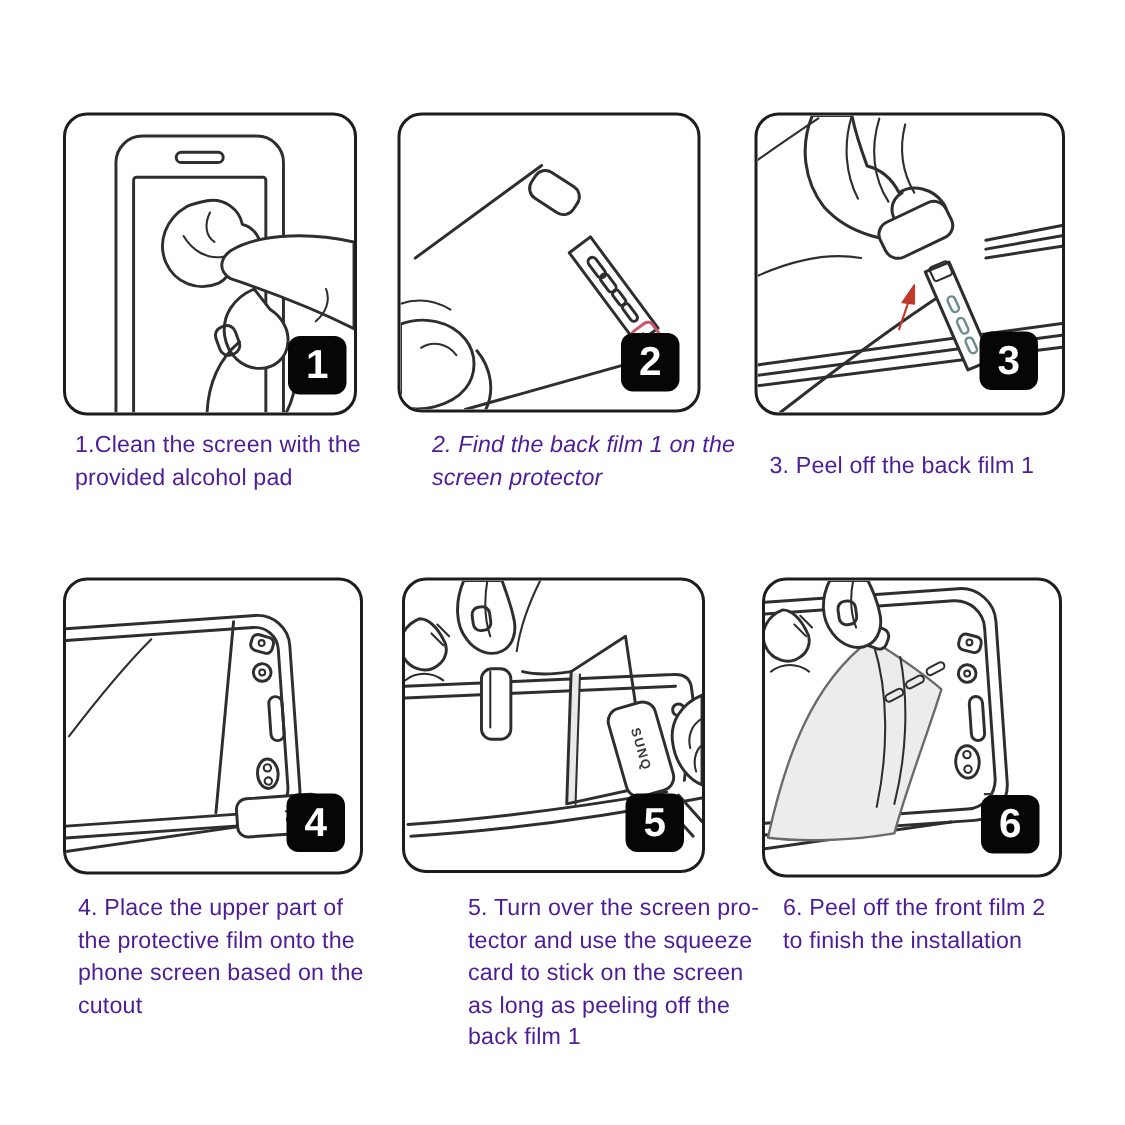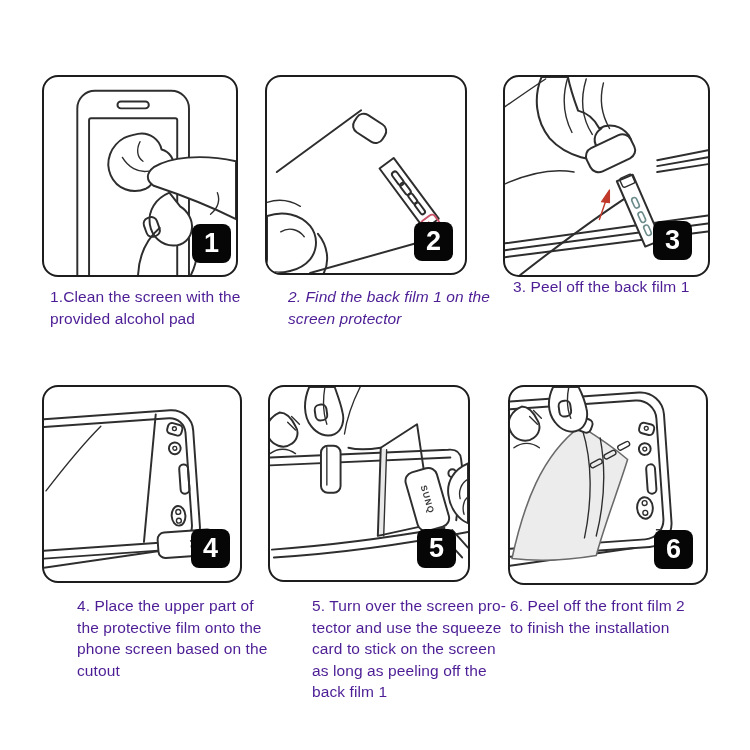--- a/index.html
+++ b/index.html
@@ -235,26 +235,26 @@
         <text class="tab-label" x="152" y="148" text-anchor="middle" dominant-baseline="middle" transform="rotate(180 152 148)">2</text>
       </g>
     </svg>
     <div class="badge" style="right:13px; bottom:14px;">6</div>
   </div>
 
   <div class="caption" style="left:50px; top:286px; width:215px;">1.Clean the screen with the
 provided alcohol pad</div>
   <div class="caption" style="left:288px; top:286px; width:220px;font-style:italic;">2. Find the back film 1 on the
 screen protector</div>
-  <div class="caption" style="left:513px; top:276px; width:215px;">3. Peel off the back film 1</div>
-  <div class="caption" style="left:52px; top:595px; width:215px;margin-left:25px;">4. Place the upper part of
+  <div class="caption" style="left:513px; top:300px; width:215px;">3. Peel off the back film 1</div>
+  <div class="caption" style="left:52px; top:595px; width:215px;">4. Place the upper part of
 the protective film onto the
 phone screen based on the
 cutout</div>
   <div class="caption" style="left:270px; top:595px; width:220px;margin-left:42px;">5. Turn over the screen pro-
 tector and use the squeeze
 card to stick on the screen
 as long as peeling off the
 back film 1</div>
-  <div class="caption" style="left:510px; top:595px; width:205px;">6. Peel off the front film 2
+  <div class="caption" style="left:522px; top:595px; width:205px;">6. Peel off the front film 2
 to finish the installation</div>
 
 </div>
 
 </body></html>

